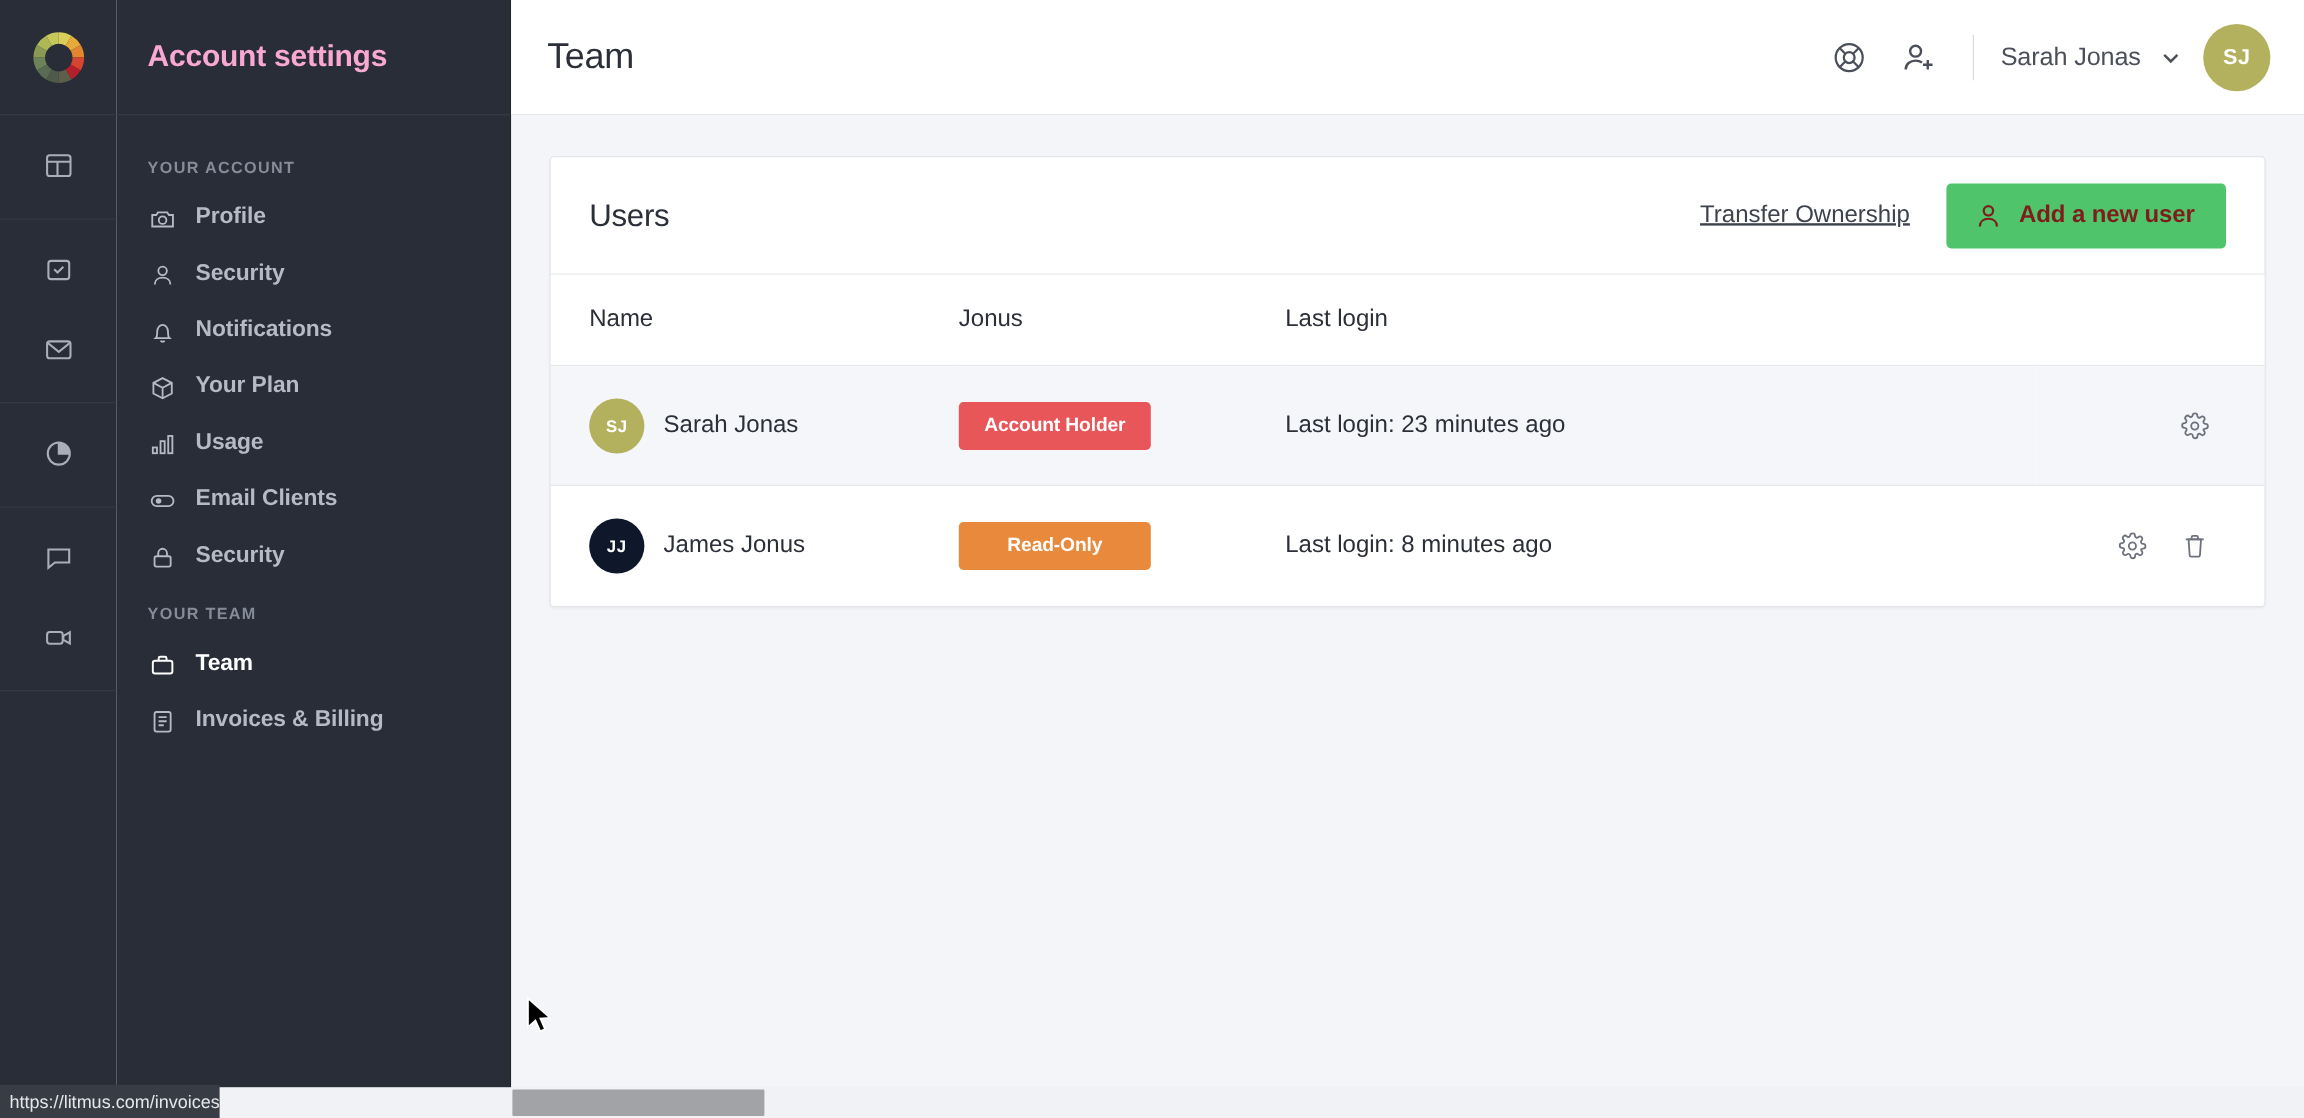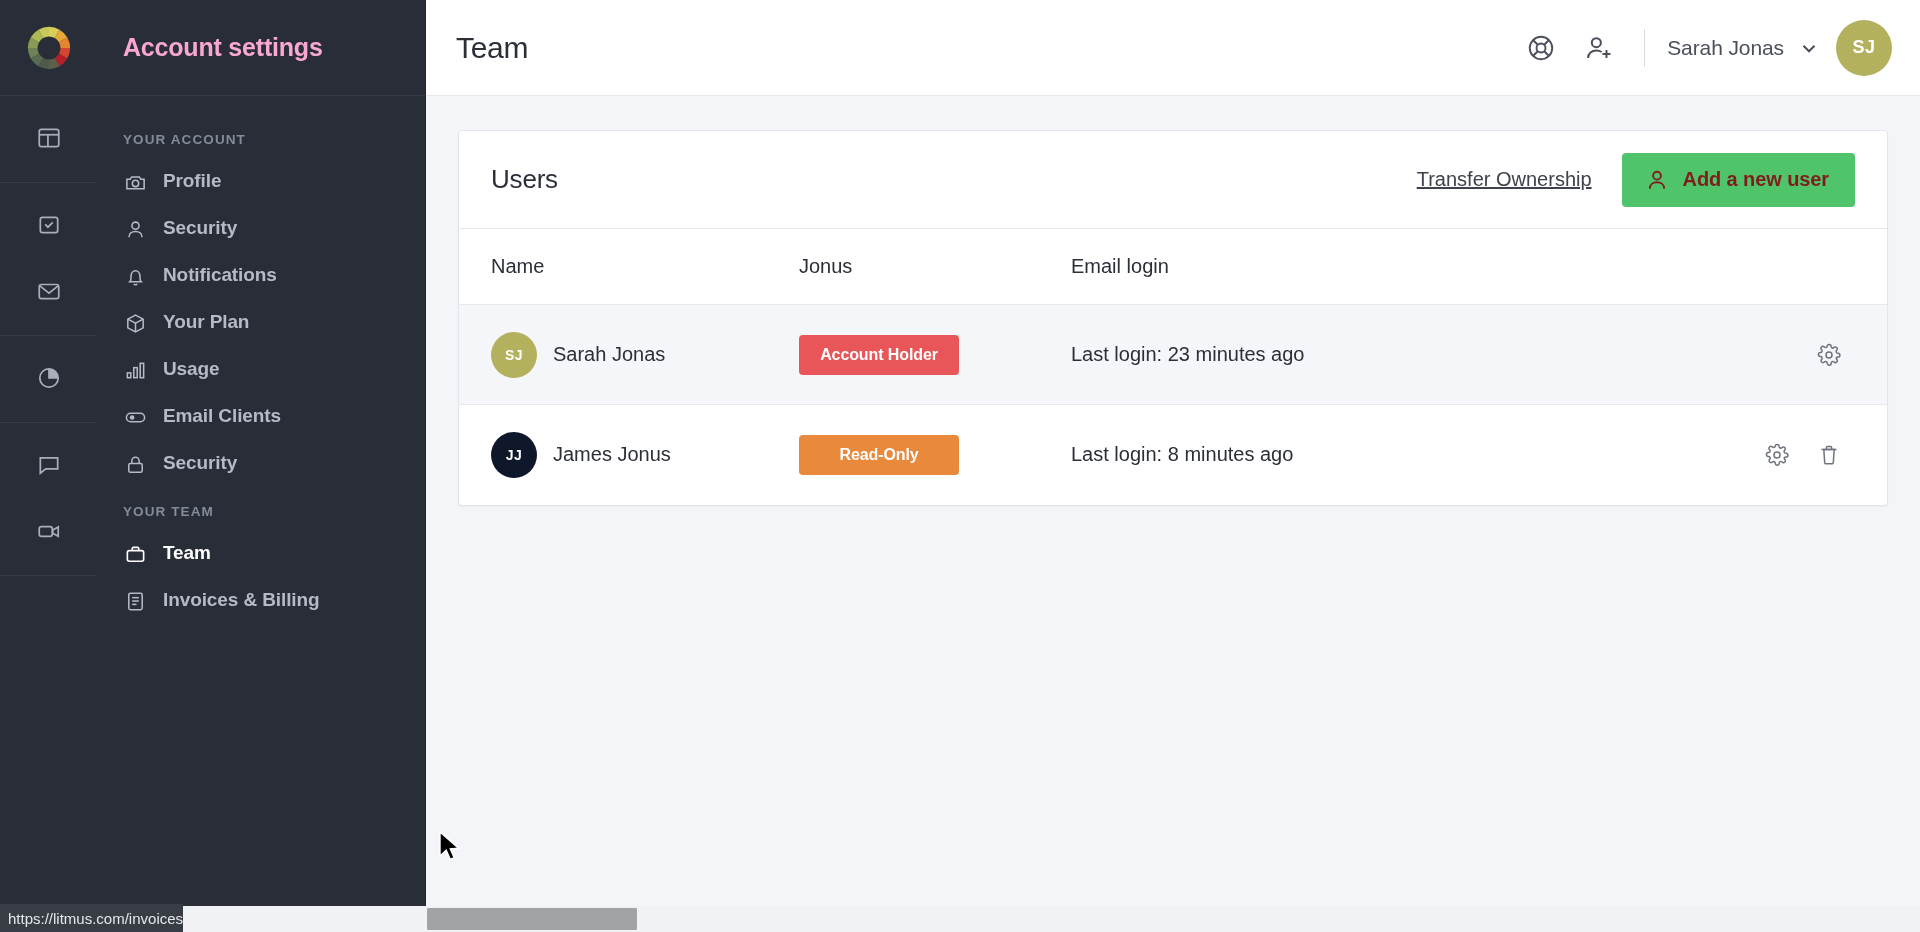--- a/index.html
+++ b/index.html
@@ -476,21 +476,21 @@
               <span>Add a new user</span>
             </button>
           </div>
         </div>
 
         <table class="tbl">
           <thead>
             <tr>
               <th class="col-name">Name</th>
               <th class="col-state">Jonus</th>
-              <th class="col-login">Email login</th>
+              <th class="col-login">Last login</th>
               <th class="col-act"></th>
             </tr>
           </thead>
           <tbody>
 
             <tr class="row-alt">
               <td class="col-name">
                 <div class="namecell">
                   <span class="avatar-sm" style="background:#b3b05e">SJ</span>
                   <span>Sarah Jonas</span>

